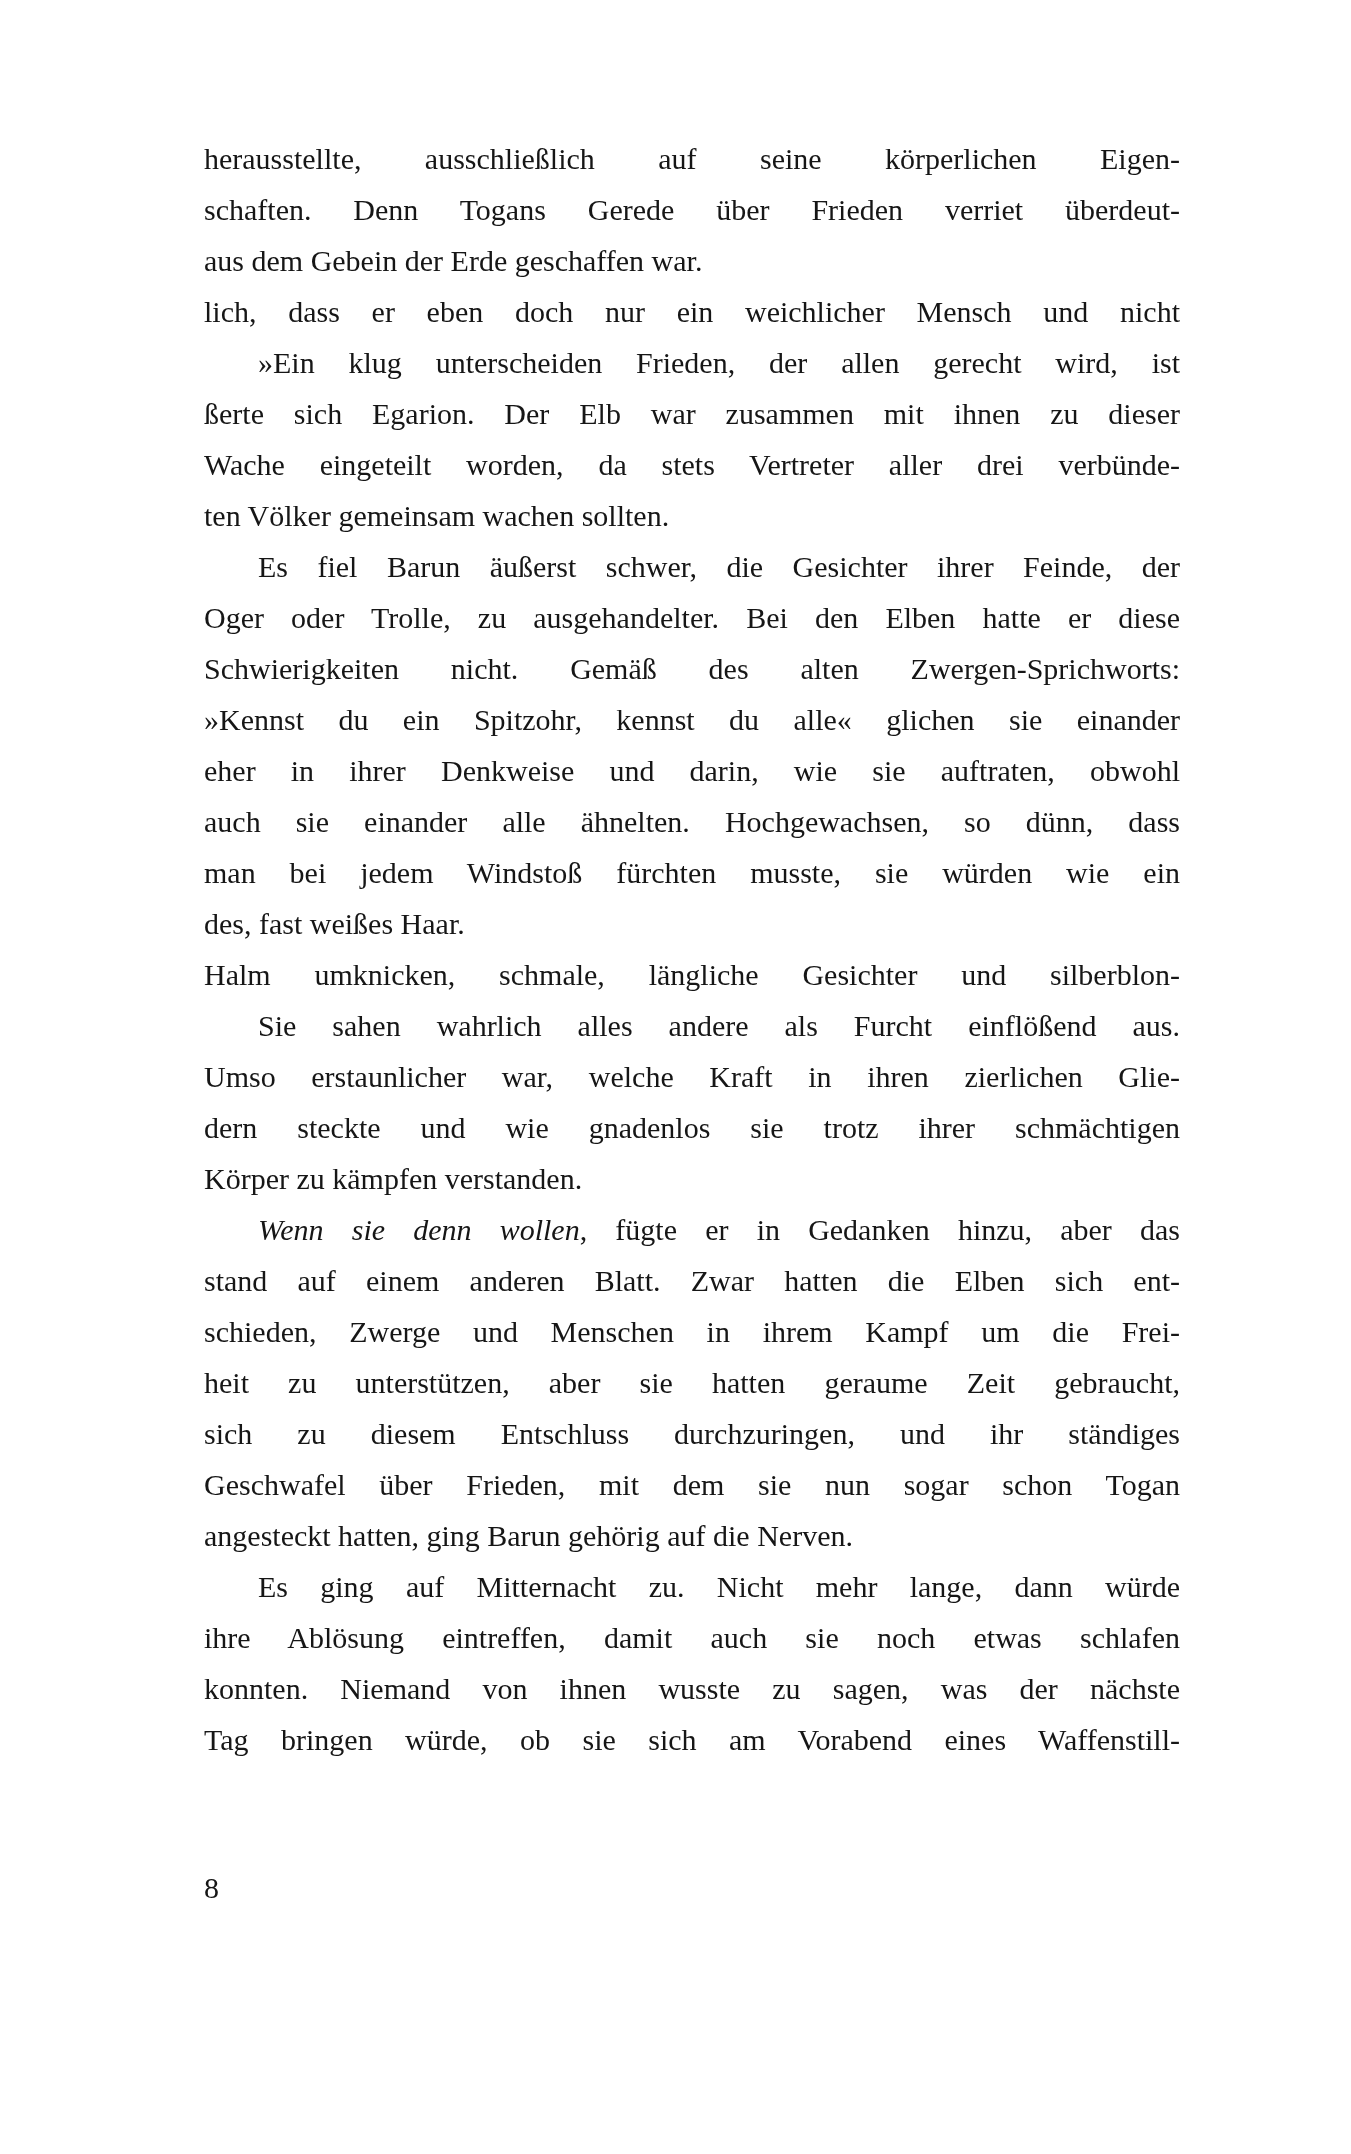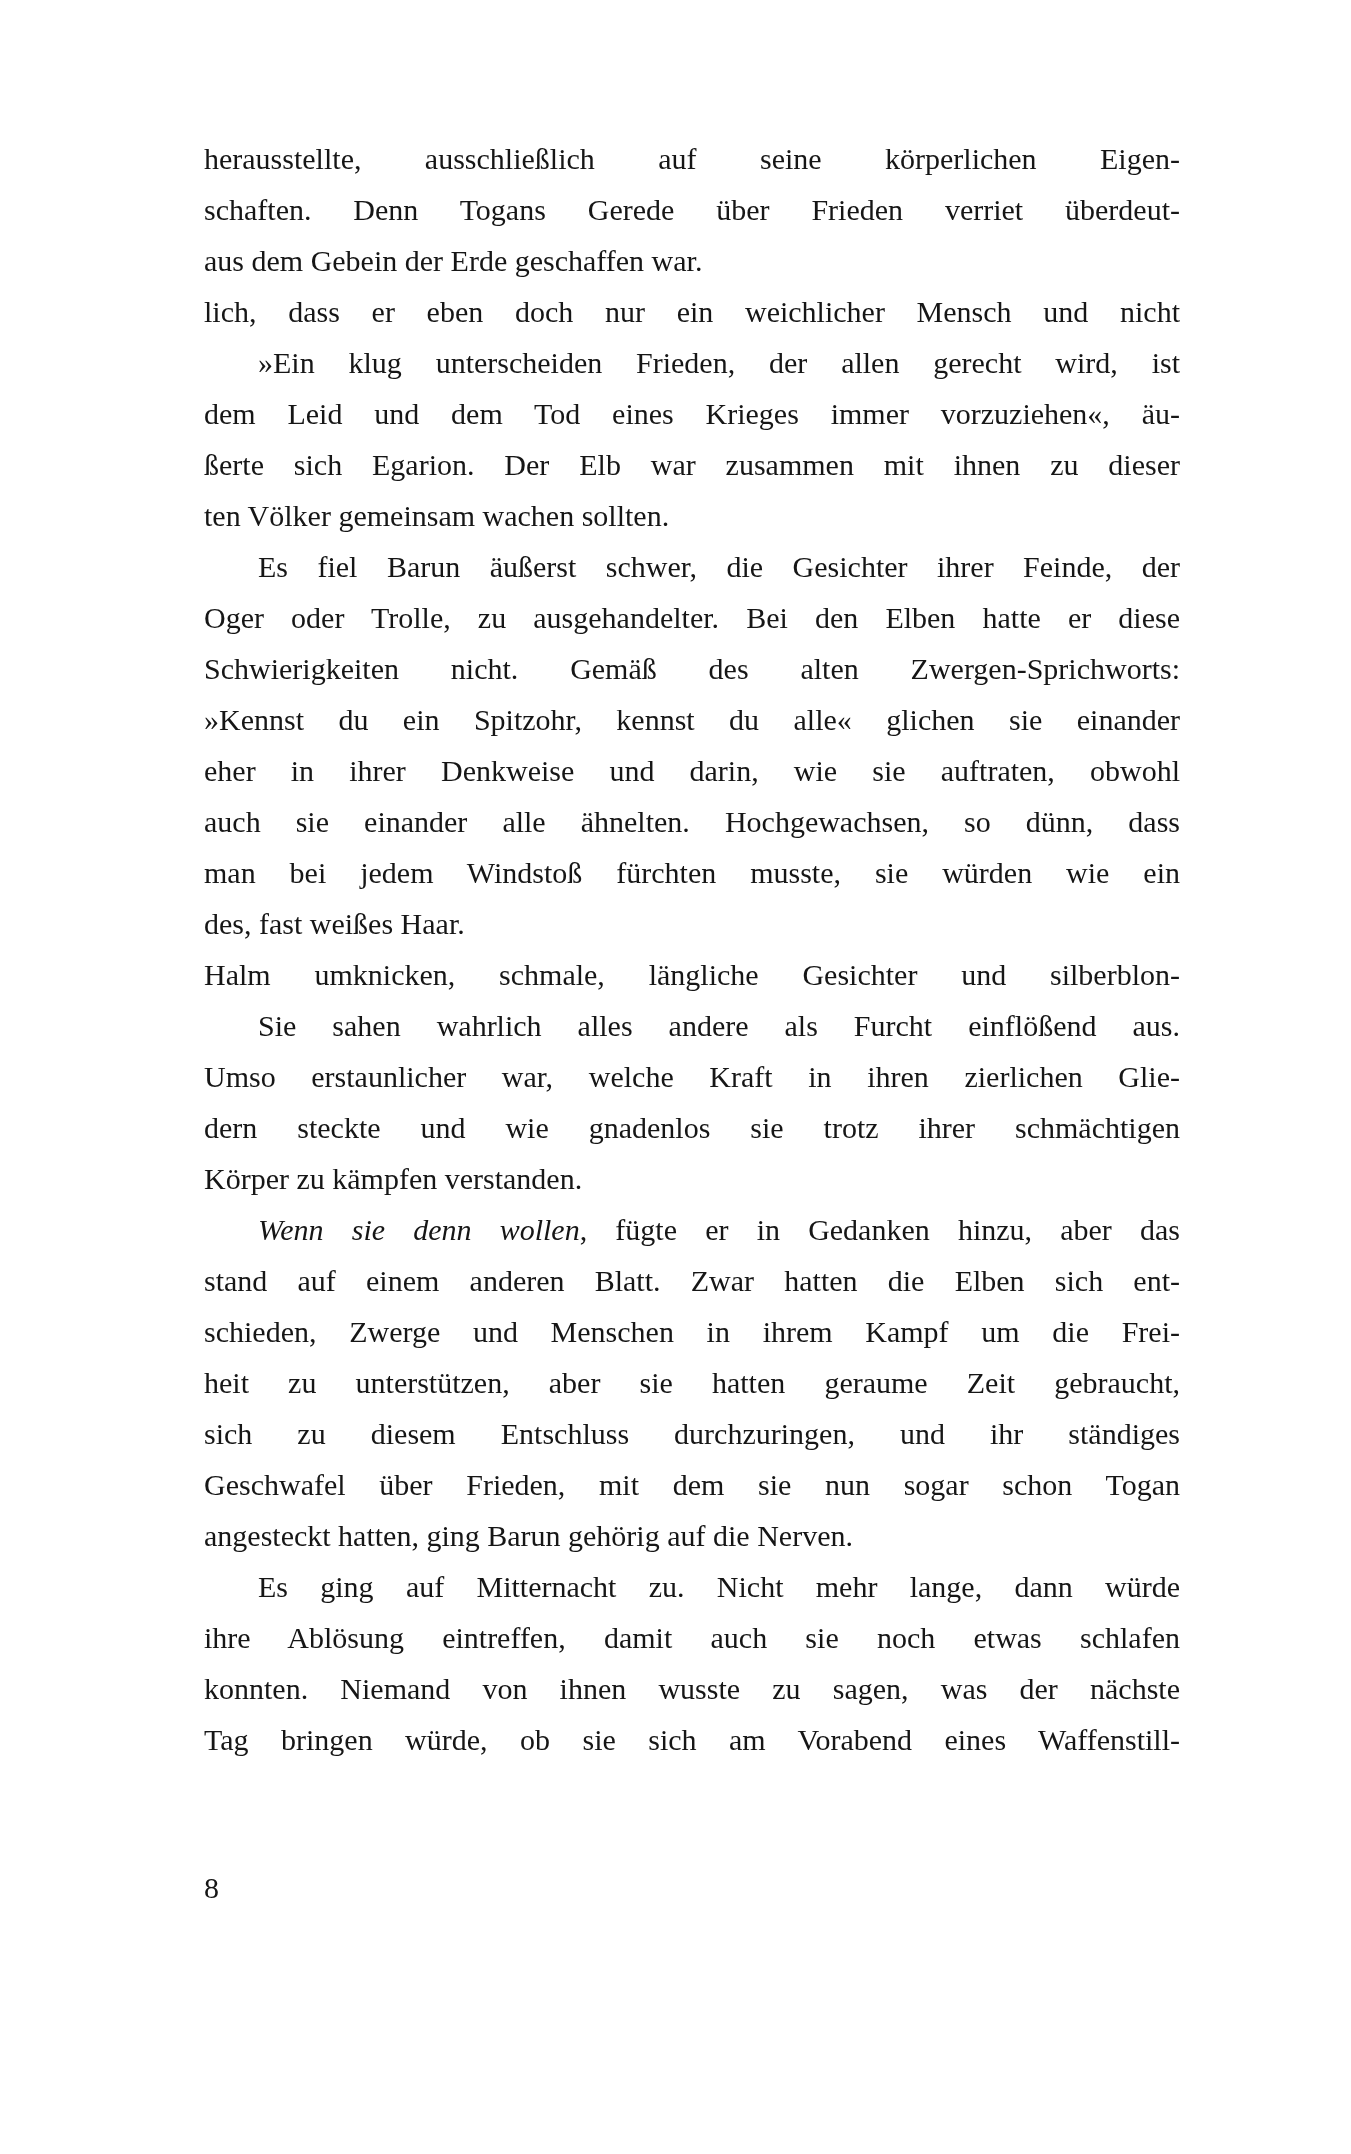--- a/index.html
+++ b/index.html
@@ -58,22 +58,22 @@
 <div class="book-page">
   <div class="text-block">
       <div class="paragraph">
         <div class="line j"><span>herausstellte, ausschließlich auf seine körperlichen Eigen-</span></div>
         <div class="line j"><span>schaften. Denn Togans Gerede über Frieden verriet überdeut-</span></div>
         <div class="line"><span>aus dem Gebein der Erde geschaffen war.</span></div>
         <div class="line j"><span>lich, dass er eben doch nur ein weichlicher Mensch und nicht</span></div>
       </div>
       <div class="paragraph">
         <div class="line j indent"><span>»Ein klug unterscheiden Frieden, der allen gerecht wird, ist</span></div>
-        <div class="line j"><span>dem Leid und dem Tod eines Krieges immer vorzuziehen«, äu-</span></div>
         <div class="line j"><span>ßerte sich Egarion. Der Elb war zusammen mit ihnen zu dieser</span></div>
+        <div class="line j"><span>Wache eingeteilt worden, da stets Vertreter aller drei verbünde-</span></div>
         <div class="line"><span>ten Völker gemeinsam wachen sollten.</span></div>
       </div>
       <div class="paragraph">
         <div class="line j indent"><span>Es fiel Barun äußerst schwer, die Gesichter ihrer Feinde, der</span></div>
         <div class="line j"><span>Oger oder Trolle, zu ausgehandelter. Bei den Elben hatte er diese</span></div>
         <div class="line j"><span>Schwierigkeiten nicht. Gemäß des alten Zwergen-Sprichworts:</span></div>
         <div class="line j"><span>»Kennst du ein Spitzohr, kennst du alle« glichen sie einander</span></div>
         <div class="line j"><span>eher in ihrer Denkweise und darin, wie sie auftraten, obwohl</span></div>
         <div class="line j"><span>auch sie einander alle ähnelten. Hochgewachsen, so dünn, dass</span></div>
         <div class="line j"><span>man bei jedem Windstoß fürchten musste, sie würden wie ein</span></div>

